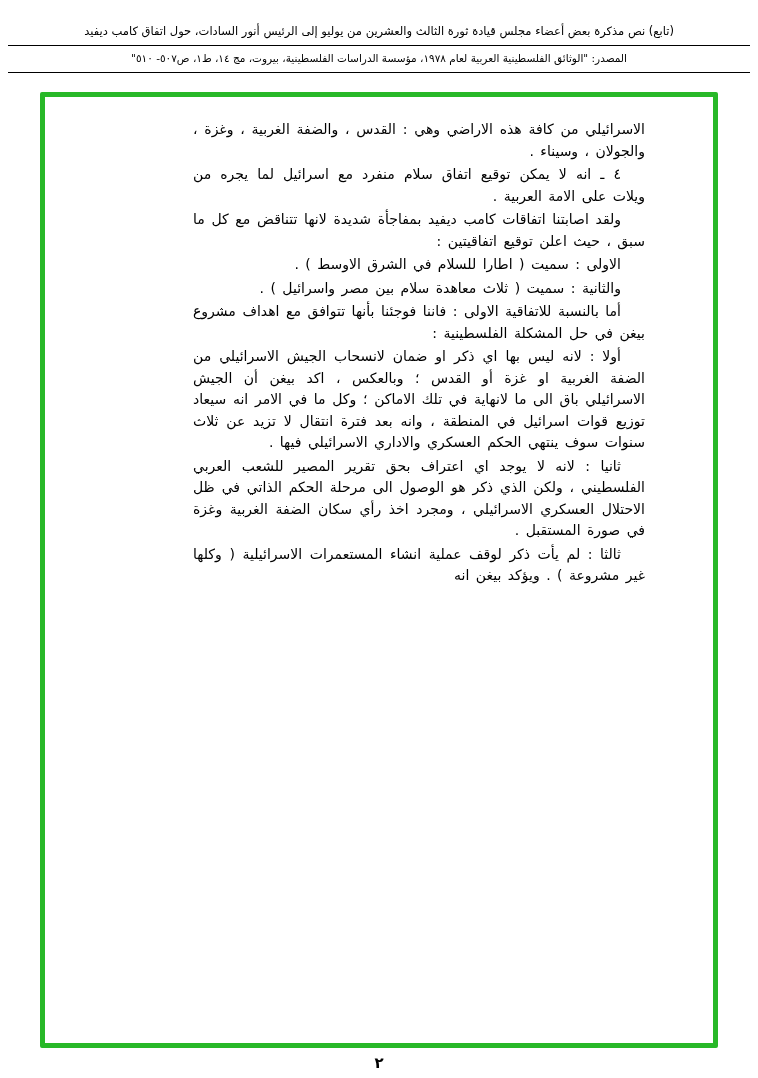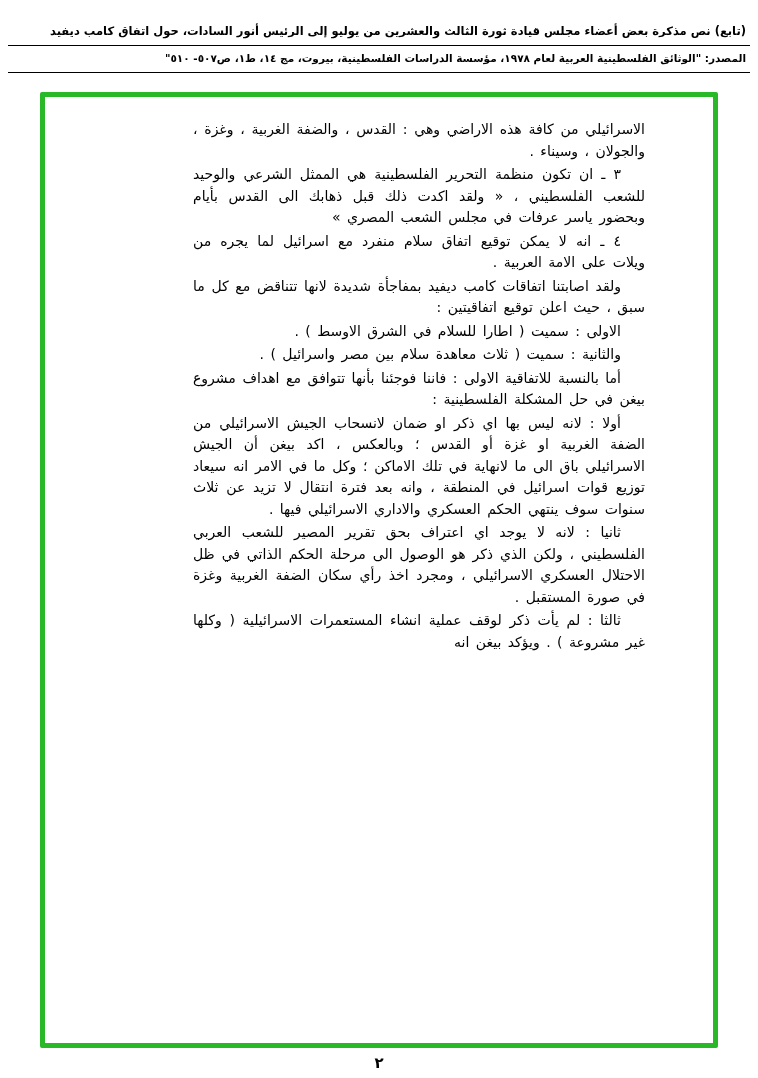--- a/index.html
+++ b/index.html
@@ -11,26 +11,26 @@
     font-family: "DejaVu Sans", sans-serif;
     color: #000;
     direction: rtl;
   }
   .page-header {
     position: absolute;
     top: 20px; right: 8px; left: 8px;
     direction: rtl;
   }
   .header-line {
-    font-weight: bold;
+    font-weight: normal;
     font-size: 11.5px;
     line-height: 1.6;
     padding: 2px 4px 5px 4px;
     border-bottom: 1.5px solid #000;
-    text-align: right;
+    text-align: center;
   }
   .header-line.second {
     font-size: 10.5px;
     padding-top: 4px;
   }
   .text-frame {
     position: absolute;
     top: 92px; bottom: 30px;
     right: 40px; left: 40px;
     border: 5px solid #28b828;
@@ -70,21 +70,20 @@
 <body>
 
 <div class="page-header">
   <div class="header-line">(تابع)  نص مذكرة بعض أعضاء مجلس قيادة ثورة الثالث والعشرين من يوليو إلى الرئيس أنور السادات، حول اتفاق كامب ديفيد</div>
   <div class="header-line second">المصدر: "الوثائق الفلسطينية العربية لعام ١٩٧٨، مؤسسة الدراسات الفلسطينية، بيروت، مج ١٤، ط١، ص٥٠٧- ٥١٠"</div>
 </div>
 
 <div class="text-frame" style="border-color: rgb(40, 184, 40);">
   <div class="document-body">
       <p class="para">الاسرائيلي من كافة هذه الاراضي وهي : القدس ، والضفة الغربية ، وغزة ، والجولان ، وسيناء .</p>
-      <p class="para">٣ ـ ان تكون منظمة التحرير الفلسطينية هي الممثل الشرعي والوحيد للشعب الفلسطيني ، « ولقد اكدت ذلك قبل ذهابك الى القدس بأيام وبحضور ياسر عرفات في مجلس الشعب المصري »</p>
       <p class="para">٤ ـ انه لا يمكن توقيع اتفاق سلام منفرد مع اسرائيل لما يجره من ويلات على الامة العربية .</p>
       <p class="para">ولقد اصابتنا اتفاقات كامب ديفيد بمفاجأة شديدة لانها تتناقض مع كل ما سبق ، حيث اعلن توقيع اتفاقيتين :</p>
       <p class="para">الاولى : سميت ( اطارا للسلام في الشرق الاوسط ) .</p>
       <p class="para">والثانية : سميت ( ثلاث معاهدة سلام بين مصر واسرائيل ) .</p>
       <p class="para">أما بالنسبة للاتفاقية الاولى : فاننا فوجئنا بأنها تتوافق مع اهداف مشروع بيغن في حل المشكلة الفلسطينية :</p>
       <p class="para">أولا : لانه ليس بها اي ذكر او ضمان لانسحاب الجيش الاسرائيلي من الضفة الغربية او غزة أو القدس ؛ وبالعكس ، اكد بيغن أن الجيش الاسرائيلي باق الى ما لانهاية في تلك الاماكن ؛ وكل ما في الامر انه سيعاد توزيع قوات اسرائيل في المنطقة ، وانه بعد فترة انتقال لا تزيد عن ثلاث سنوات سوف ينتهي الحكم العسكري والاداري الاسرائيلي فيها .</p>
       <p class="para">ثانيا : لانه لا يوجد اي اعتراف بحق تقرير المصير للشعب العربي الفلسطيني ، ولكن الذي ذكر هو الوصول الى مرحلة الحكم الذاتي في ظل الاحتلال العسكري الاسرائيلي ، ومجرد اخذ رأي سكان الضفة الغربية وغزة في صورة المستقبل .</p>
       <p class="para">ثالثا : لم يأت ذكر لوقف عملية انشاء المستعمرات الاسرائيلية ( وكلها غير مشروعة ) . ويؤكد بيغن انه</p>
     </div>
 </div>

